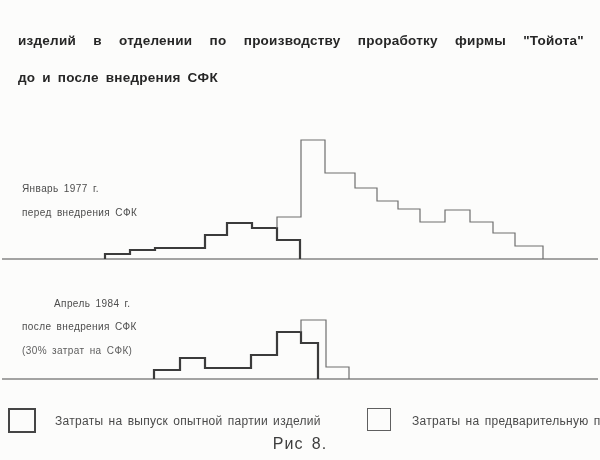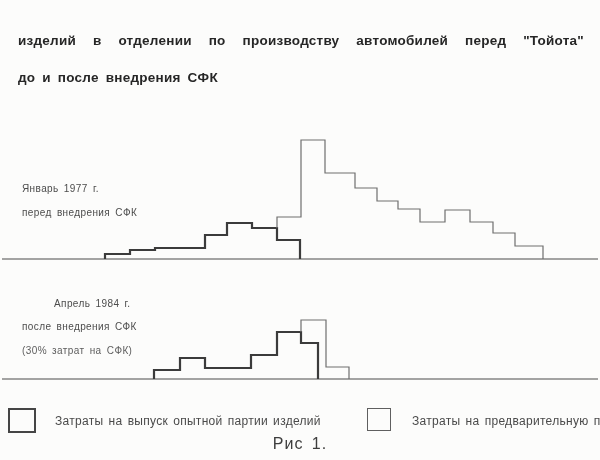--- a/index.html
+++ b/index.html
@@ -51,31 +51,31 @@
   <line x1="2" y1="379" x2="598" y2="379" stroke="#4a4a4a" stroke-width="1"></line>
 
   <polyline fill="none" stroke="#3b3b3b" stroke-width="2.2" stroke-linejoin="miter" points="105,259 105,254 130,254 130,250 155,250 155,248 205,248 205,235 227,235 227,223 252,223 252,228 277,228 277,240 300,240 300,259"></polyline>
   <polyline fill="none" stroke="#6e6e6e" stroke-width="1.2" stroke-linejoin="miter" points="277,228 277,217 301,217 301,140 325,140 325,173 355,173 355,188 377,188 377,201 398,201 398,209 420,209 420,222 445,222 445,210 470,210 470,222 493,222 493,233 515,233 515,246 543,246 543,259"></polyline>
 
   <polyline fill="none" stroke="#3b3b3b" stroke-width="2.2" stroke-linejoin="miter" points="154,379 154,370 180,370 180,358 205,358 205,368 251,368 251,355 277,355 277,332 301,332 301,343 318,343 318,379"></polyline>
   <polyline fill="none" stroke="#6e6e6e" stroke-width="1.2" stroke-linejoin="miter" points="301,332 301,320 326,320 326,367 349,367 349,379"></polyline>
 </svg>
 
 <div class="figure-title">
-  <div class="title-line title-just">изделий в отделении по производству автомобилей перед "Тойота"</div>
+  <div class="title-line title-just">изделий в отделении по производству проработку фирмы "Тойота"</div>
   <div class="title-line">до и после внедрения СФК</div>
 </div>
 
 <div class="chart-label lbl-1977-period">Январь 1977 г.</div>
 <div class="chart-label lbl-1977-cond">перед внедрения СФК</div>
 
 <div class="chart-label lbl-1984-period">Апрель 1984 г.</div>
 <div class="chart-label lbl-1984-cond">после внедрения СФК</div>
 <div class="chart-label lbl-1984-note">(30% затрат на СФК)</div>
 
 <div class="legend">
   <div class="legend-swatch swatch-thick"></div>
   <div class="legend-label legend-label-left">Затраты на выпуск опытной партии изделий</div>
   <div class="legend-swatch swatch-thin"></div>
   <div class="legend-label legend-label-right">Затраты на предварительную проработку</div>
 </div>
 
-<div class="figure-caption">Рис 1.</div>
+<div class="figure-caption">Рис 8.</div>
 
 </body></html>

